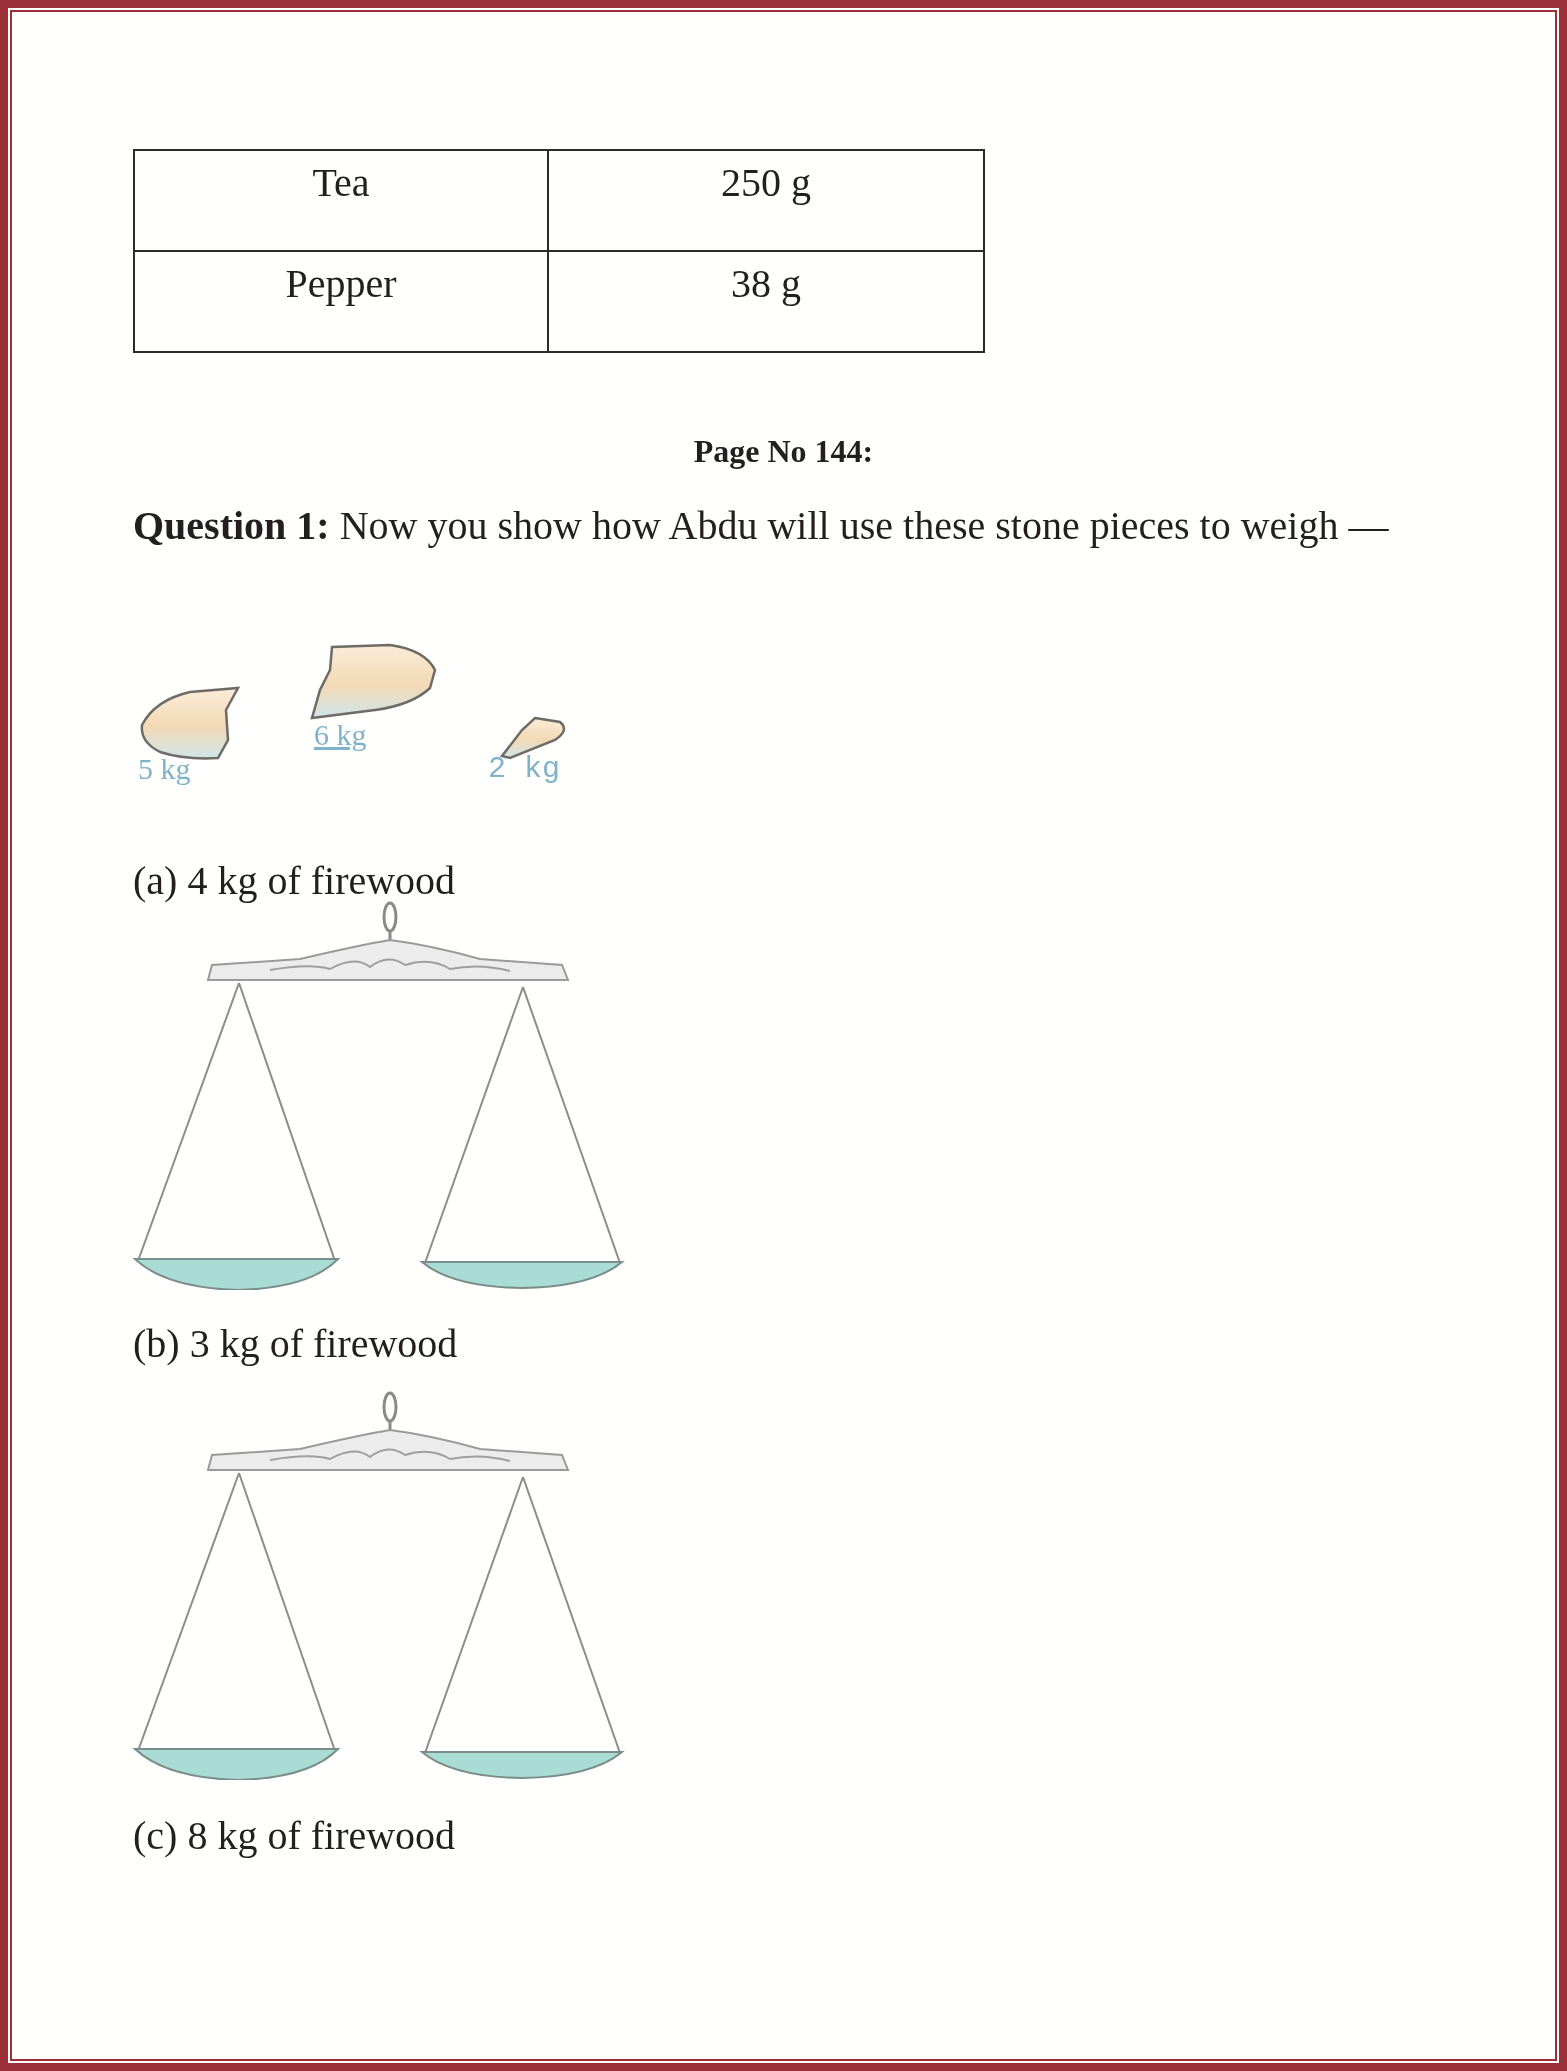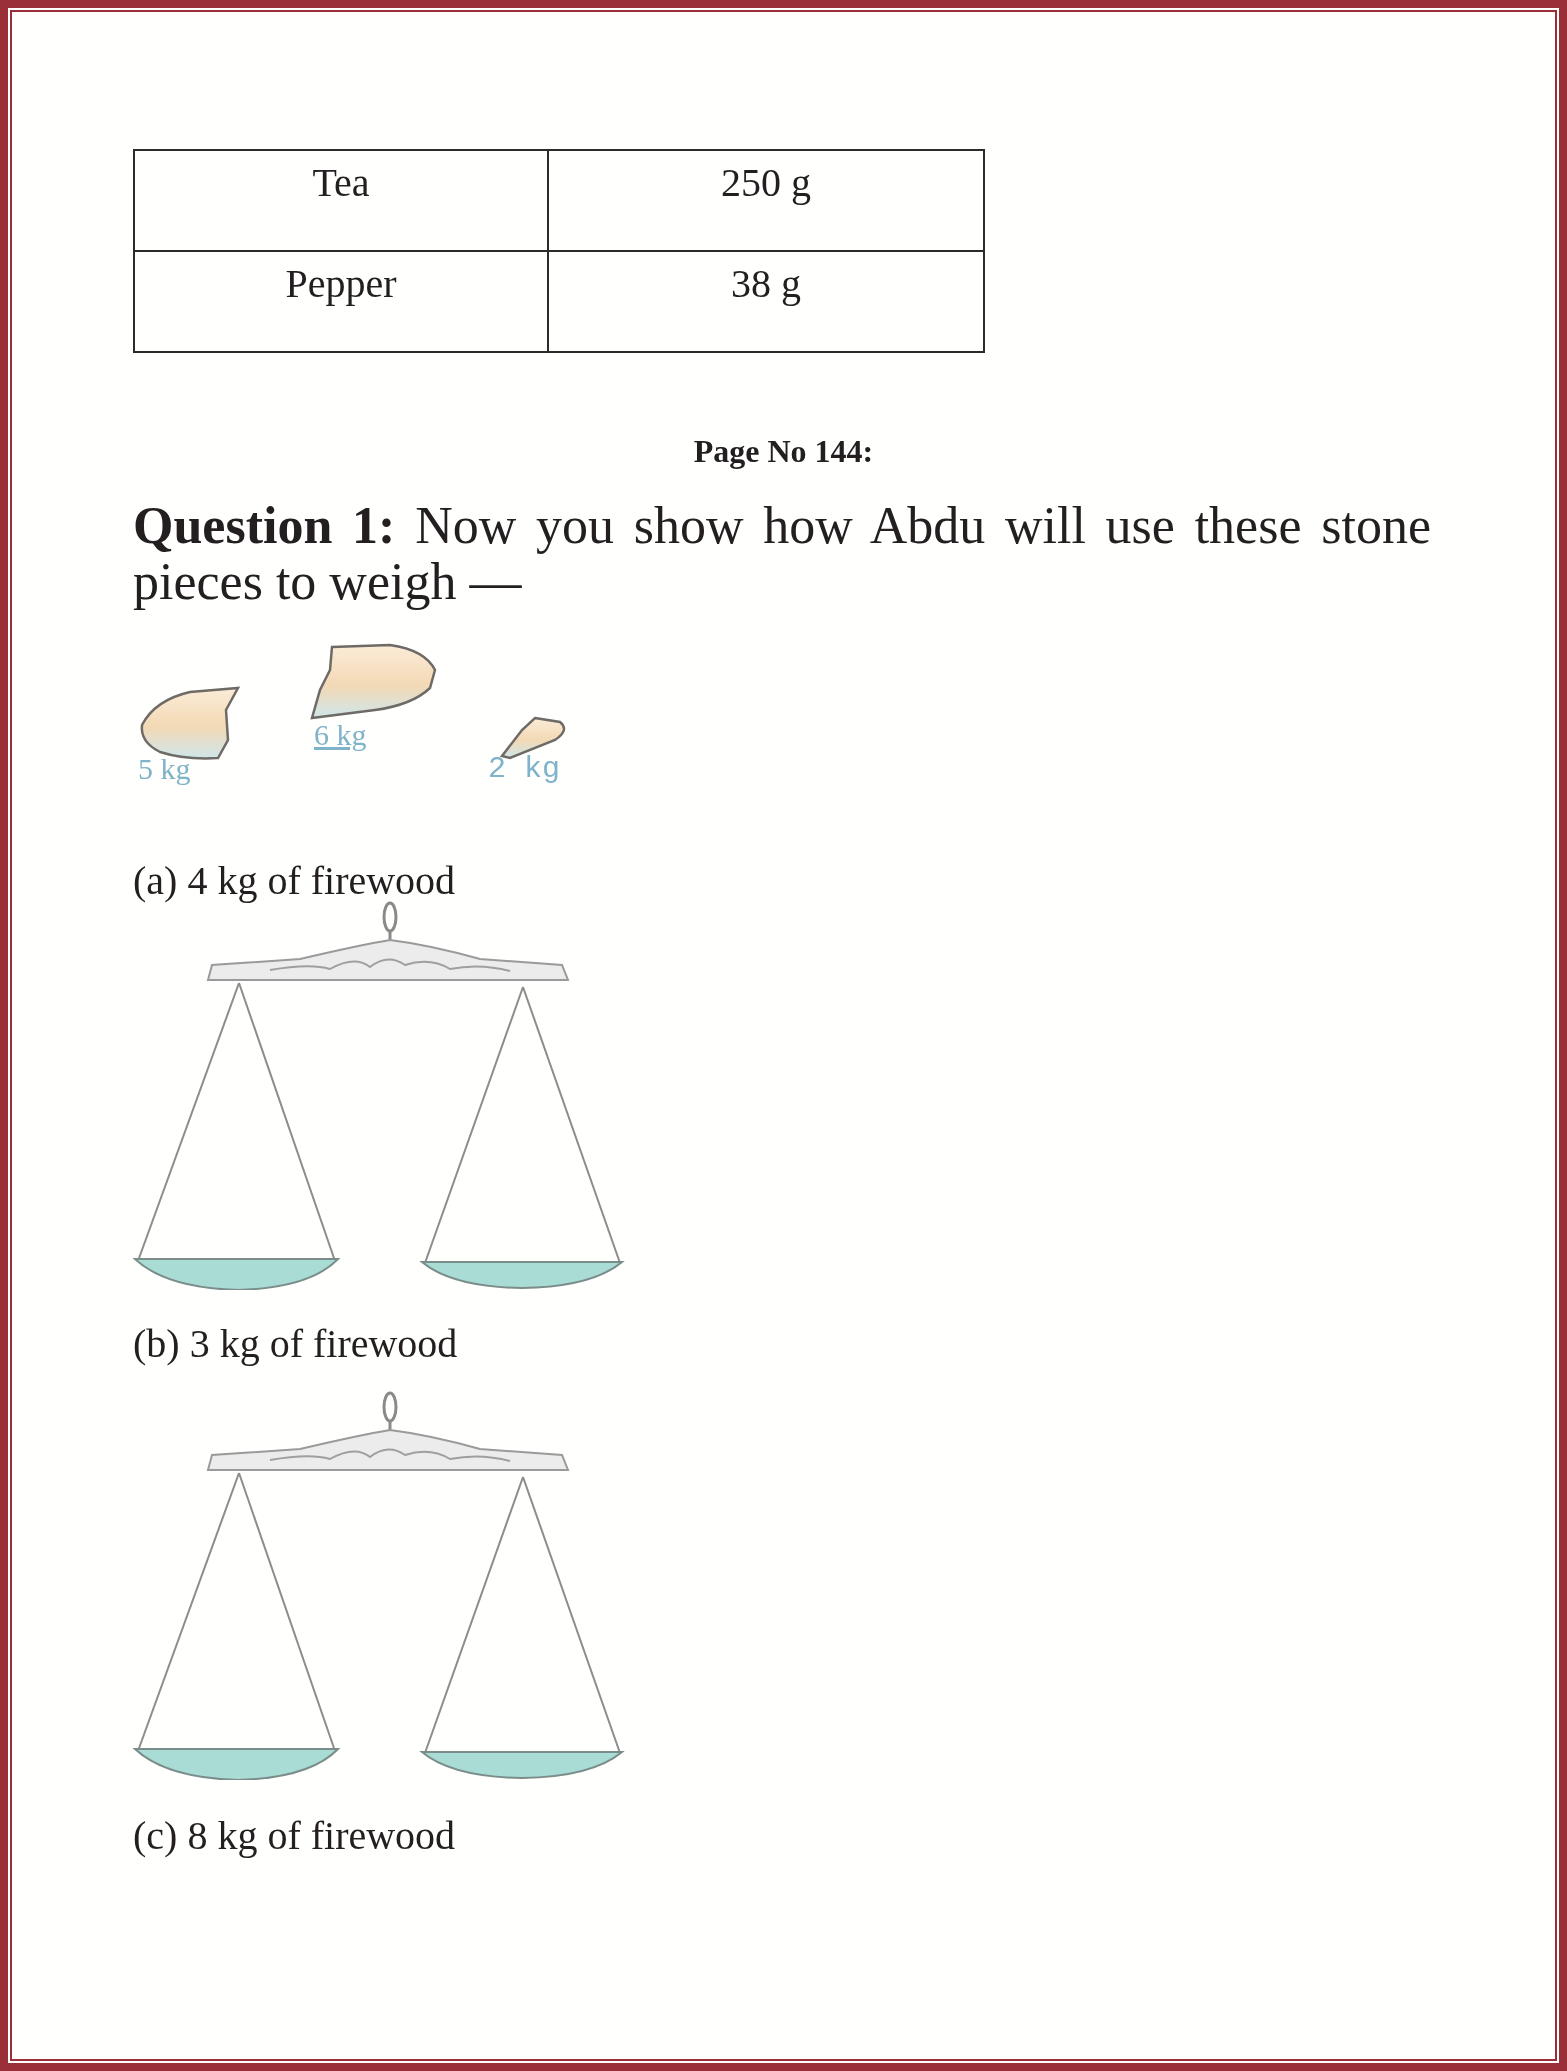--- a/index.html
+++ b/index.html
@@ -62,21 +62,21 @@
       font-weight: bold;
       font-size: 32px;
       line-height: 56px;
     }
 
     .question {
       position: absolute;
       left: 133px;
       top: 498px;
       width: 1298px;
-      font-size: 52px;
+      font-size: 40px;
       line-height: 56px;
       text-align: justify;
       text-align-last: left;
     }
     .question .q-label { font-weight: bold; }
 
     .stones {
       position: absolute;
       left: 130px;
       top: 630px;

